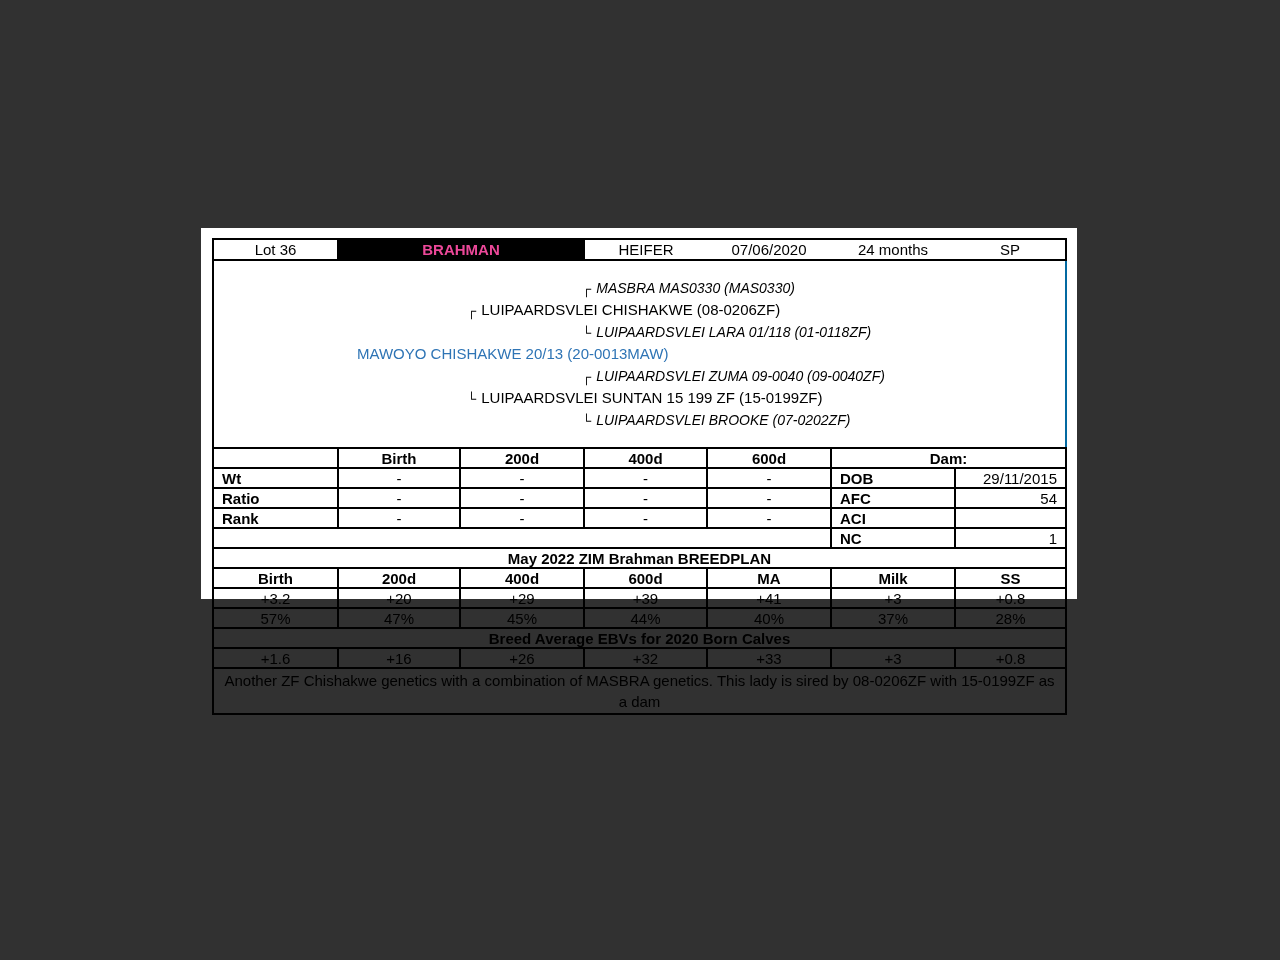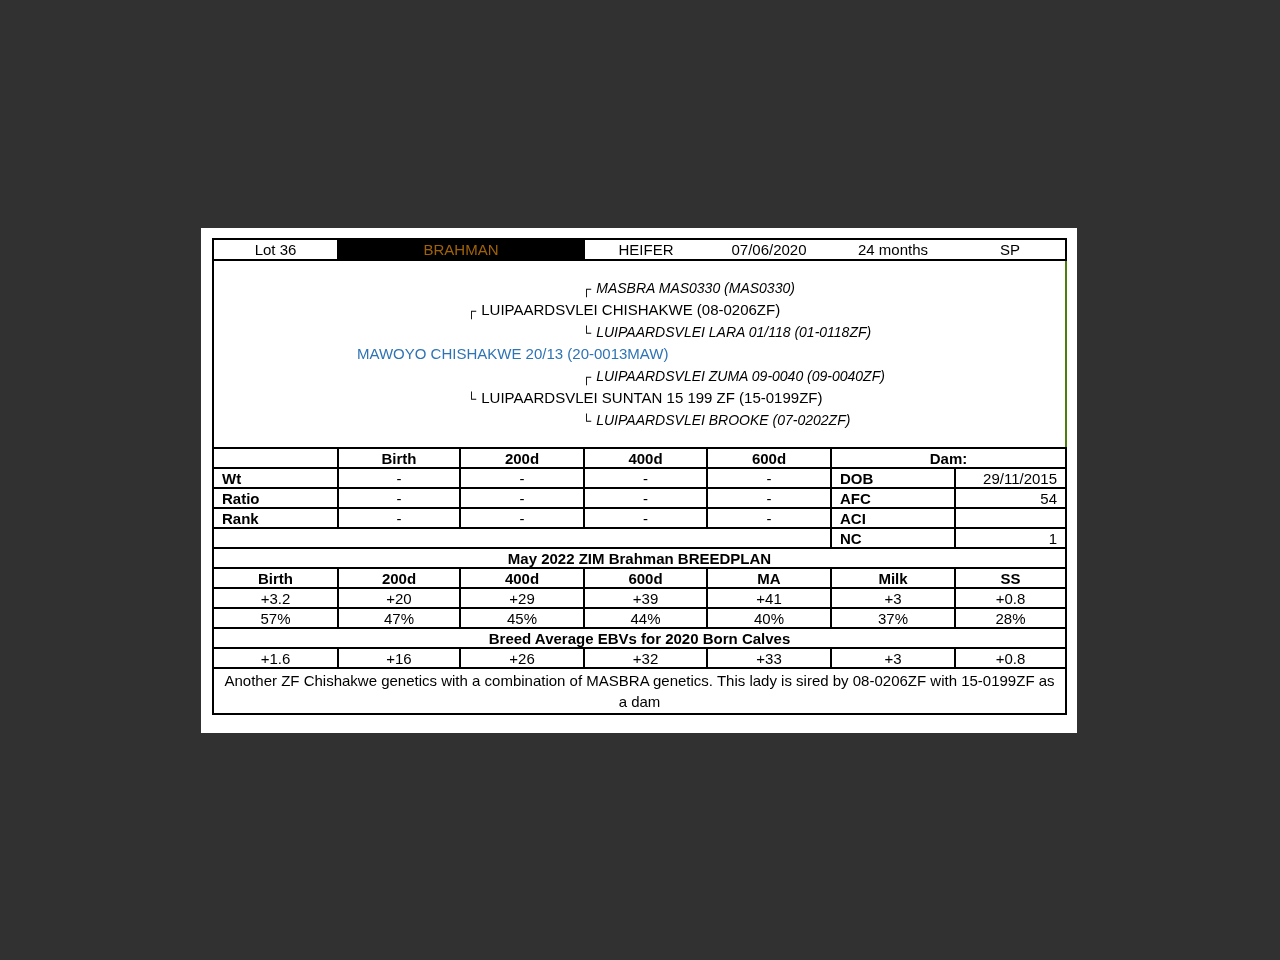--- a/index.html
+++ b/index.html
@@ -6,21 +6,21 @@
   html, body { width: 1280px; height: 960px; }
   body {
     background: #313131;
     position: relative;
     font-family: "Liberation Sans", sans-serif;
     color: #000;
   }
   .page {
     position: absolute;
     left: 201px; top: 228px;
-    width: 876px; height: 505px;
+    width: 876px; height: 371px;
     background: #ffffff;
   }
   table.doc {
     position: absolute;
     left: 11px; top: 10px;
     width: 853px;
     border-collapse: collapse;
     table-layout: fixed;
     font-size: 15px;
     border: 2px solid #000;
@@ -30,23 +30,23 @@
     padding: 0 8px;
     height: 20px;
     overflow: hidden;
     white-space: nowrap;
     vertical-align: middle;
   }
   td.c { text-align: center; }
   td.r { text-align: right; }
   .b  { font-weight: bold; margin-left: 26px; }
   td.nb { border-left: none; border-right: none; }
-  td.black-cell { background: #000; color: #a16207; font-weight: normal; text-align: center; }
+  td.black-cell { background: #000; color: #ec4899; font-weight: bold; text-align: center; }
   td.addr { text-align: left; }
-  td.ped { padding: 16px; border-left: 2px solid #000; border-right: 2px solid #4d7c0f; }
+  td.ped { padding: 16px; border-left: 2px solid #000; border-right: 2px solid #0369a1; }
   .ped-line { height: 22px; line-height: 22px; white-space: nowrap; }
   .ped-line.it { font-style: italic; font-size: 14px; }
   .corner { display: inline-block; margin-right: 5px; font-size: 13px; font-style: normal; }
   .animal-link { color: #2E74B5; cursor: pointer; }
   .ind-3 { padding-left: 352px; }
   .ind-2 { padding-left: 237px; }
   .ind-1 { padding-left: 127px; }
   td.title-row { text-align: center; font-weight: bold; }
   td.comment-cell {
     white-space: normal;

